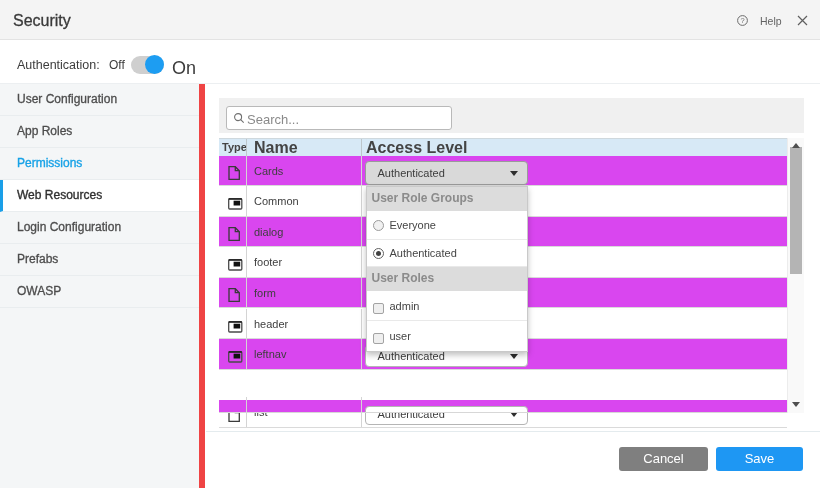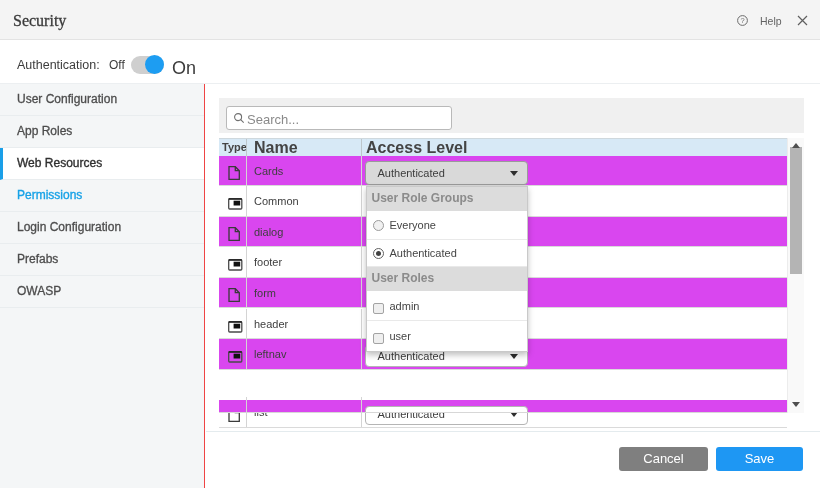--- a/index.html
+++ b/index.html
@@ -2,33 +2,33 @@
 <html><head>
 <meta charset="utf-8">
 <style>
 * { margin:0; padding:0; box-sizing:border-box; }
 html,body { width:820px; height:488px; overflow:hidden; }
 body { font-family:"Liberation Sans", sans-serif; position:relative; background:#fff; color:#333; }
 .abs { position:absolute; }
 
 
 .topbar { left:0; top:0; width:820px; height:40px; background:#f4f4f4; border-bottom:1px solid #e3e3e3; }
-.title { left:13px; top:12px; font-size:16px; color:#3a3a3a; font-weight:normal;font-family:Liberation Serif, serif; -webkit-text-stroke:0.3px #3a3a3a; }
+.title { left:13px; top:12px; font-size:16px; color:#3a3a3a; font-weight:normal; -webkit-text-stroke:0.3px #3a3a3a; }
 .helptxt { left:760px; top:15px; font-size:10.5px; color:#636363; }
 
 
 .authrow { left:0; top:41px; width:820px; height:43px; background:#fff; border-bottom:1px solid #eceff1; }
 .authlabel { left:17px; top:58px; font-size:12.5px; color:#3c3c3c; }
 .offlabel { left:109px; top:58px; font-size:12px; color:#3c3c3c; }
 .onlabel { left:172px; top:58px; font-size:18px; color:#3c3c3c; }
 .track { left:130.5px; top:56px; width:33px; height:17.5px; border-radius:9px; background:#cfcfcf; }
 .knob { left:145px; top:55px; width:19px; height:19px; border-radius:50%; background:#1d9df2; }
 
 
-.nav { left:0; top:84px; width:205px; height:404px; background:#f4f6f7; border-right:1px solid #ef4444; }
+.nav { left:0; top:84px; width:205px; height:404px; background:#f4f6f7; border-right:6px solid #ef4444; }
 .navitem { position:relative; height:32px; line-height:31px; border-bottom:1px solid #e9edef; padding-left:17px; font-size:12px; color:#4d4d4d; -webkit-text-stroke:0.3px #4d4d4d; }
 .navitem.blue { color:#17a2e7; -webkit-text-stroke:0.35px #17a2e7; }
 .navitem.sel { background:#fff; color:#303030; border-left:3px solid #1a9fe8; padding-left:14px; -webkit-text-stroke:0.35px #303030; }
 
 
 .content { left:206px; top:84px; width:614px; height:347px; background:#fff; }
 
 
 .toolbar { left:219px; top:98px; width:585px; height:35px; background:#f0f0f0; }
 .searchbox { left:226px; top:106px; width:226px; height:24px; background:#fff; border:1px solid #b9b9b9; border-radius:3px; }
@@ -87,22 +87,22 @@
 <div class="abs authrow"></div>
 <div class="abs authlabel">Authentication:</div>
 <div class="abs offlabel">Off</div>
 <div class="abs track"></div>
 <div class="abs knob"></div>
 <div class="abs onlabel">On</div>
 
 <div class="abs nav">
   <div class="navitem">User Configuration</div>
   <div class="navitem">App Roles</div>
+  <div class="navitem blue">Permissions</div>
   <div class="navitem sel">Web Resources</div>
-  <div class="navitem blue">Permissions</div>
   <div class="navitem">Login Configuration</div>
   <div class="navitem">Prefabs</div>
   <div class="navitem">OWASP</div>
 </div>
 
 <div class="abs content"></div>
 <div class="abs toolbar"></div>
 <div class="abs searchbox"></div>
 <svg class="abs" style="left:234px; top:113px;" width="11" height="11" viewBox="0 0 11 11">
     <circle cx="4.1" cy="4.1" r="3.5" fill="none" stroke="#6f6f6f" stroke-width="1.1"></circle>

